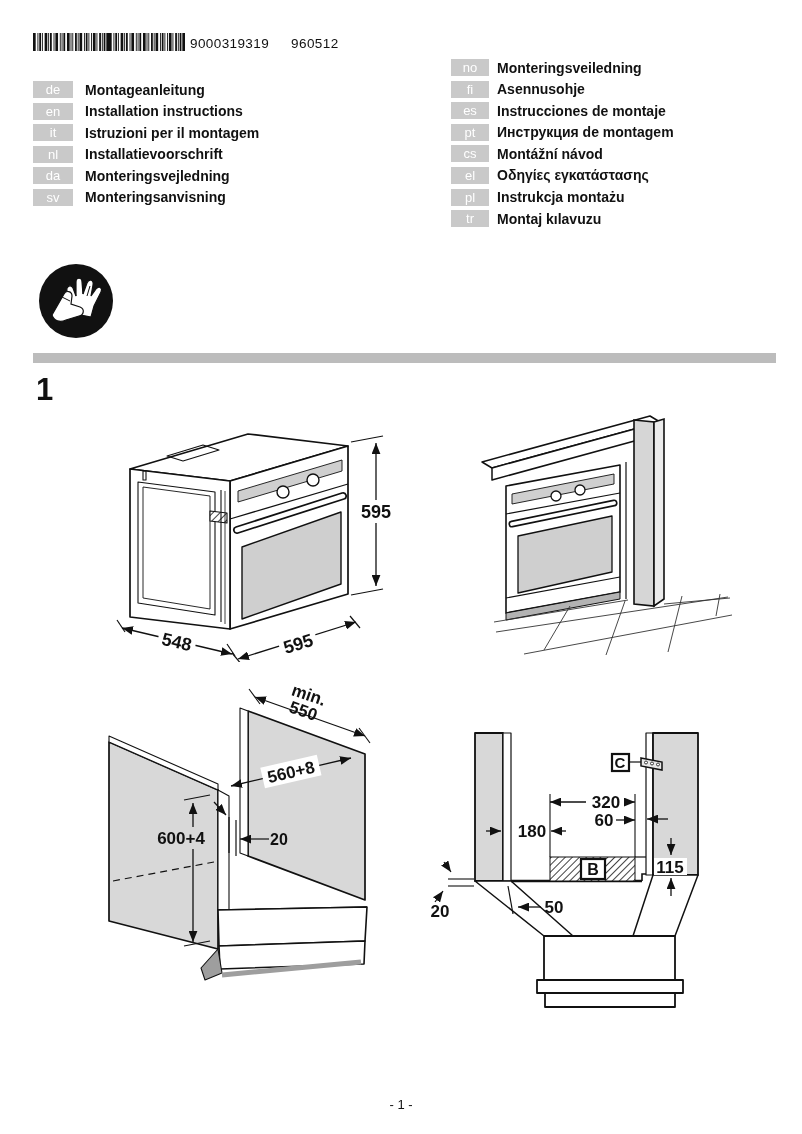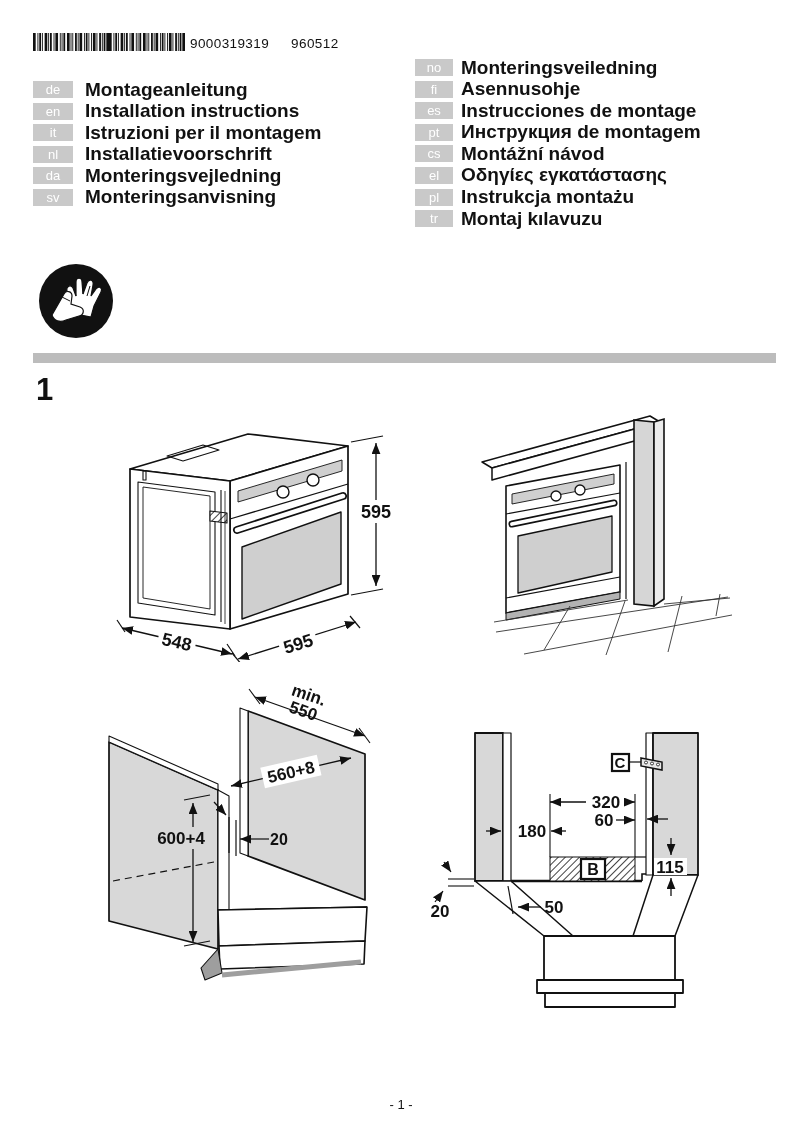--- a/index.html
+++ b/index.html
@@ -7,22 +7,22 @@
   .page{position:absolute;inset:0;background:#fff;overflow:hidden;}
   .barcode{position:absolute;left:33px;top:33px;}
   .barcode-text{position:absolute;left:190px;top:36px;font-size:13.5px;letter-spacing:.4px;white-space:nowrap;}
   .barcode-text .datecode{margin-left:22px;}
   .lang-col{position:absolute;}
   .lang-col.left{left:33px;top:81px;}
   .lang-col.right{left:415px;top:59px;}
   .lang-row{display:flex;align-items:center;height:17px;margin-bottom:4.6px;}
   .lang-code{display:inline-block;background:#c9c9c9;color:#fff;font-size:13px;line-height:17px;height:17px;text-align:center;}
   .lang-col.left .lang-code{width:40px;margin-right:12px;text-align:center;}
-  .lang-col.right .lang-code{width:38px;margin-right:8px;}
-  .lang-label{font-weight:bold;font-size:19px;white-space:nowrap;}
+  .lang-col.right .lang-code{width:38px;margin-right:8px;margin-left:36px;}
+  .lang-label{font-weight:bold;font-size:14px;white-space:nowrap;}
   .gloves{position:absolute;left:36px;top:261px;}
   .divider{position:absolute;left:33px;top:353px;width:743px;height:10px;background:#bcbcbc;}
   .section-number{position:absolute;left:36px;top:372px;font-size:31px;font-weight:bold;}
   .fig{position:absolute;}
   #fig-oven{left:115px;top:412px;}
   #fig-installed{left:478px;top:402px;}
   #fig-cabinet{left:88px;top:678px;}
   #fig-niche{left:428px;top:718px;}
   .footer{position:absolute;left:0;right:0;top:1097px;text-align:center;font-size:13px;}
   svg text{font-family:"Liberation Sans",sans-serif;font-weight:bold;fill:#111;}
@@ -115,21 +115,21 @@
     <div class="lang-row">
         <span class="lang-code">no</span>
         <span class="lang-label">Monteringsveiledning</span>
       </div>
     <div class="lang-row">
         <span class="lang-code">fi</span>
         <span class="lang-label">Asennusohje</span>
       </div>
     <div class="lang-row">
         <span class="lang-code">es</span>
-        <span class="lang-label">Instrucciones de montage</span>
+        <span class="lang-label">Instrucciones de montaje</span>
       </div>
     <div class="lang-row">
         <span class="lang-code">pt</span>
         <span class="lang-label">Инструкция de montagem</span>
       </div>
     <div class="lang-row">
         <span class="lang-code">cs</span>
         <span class="lang-label">Montážní návod</span>
       </div>
     <div class="lang-row">

